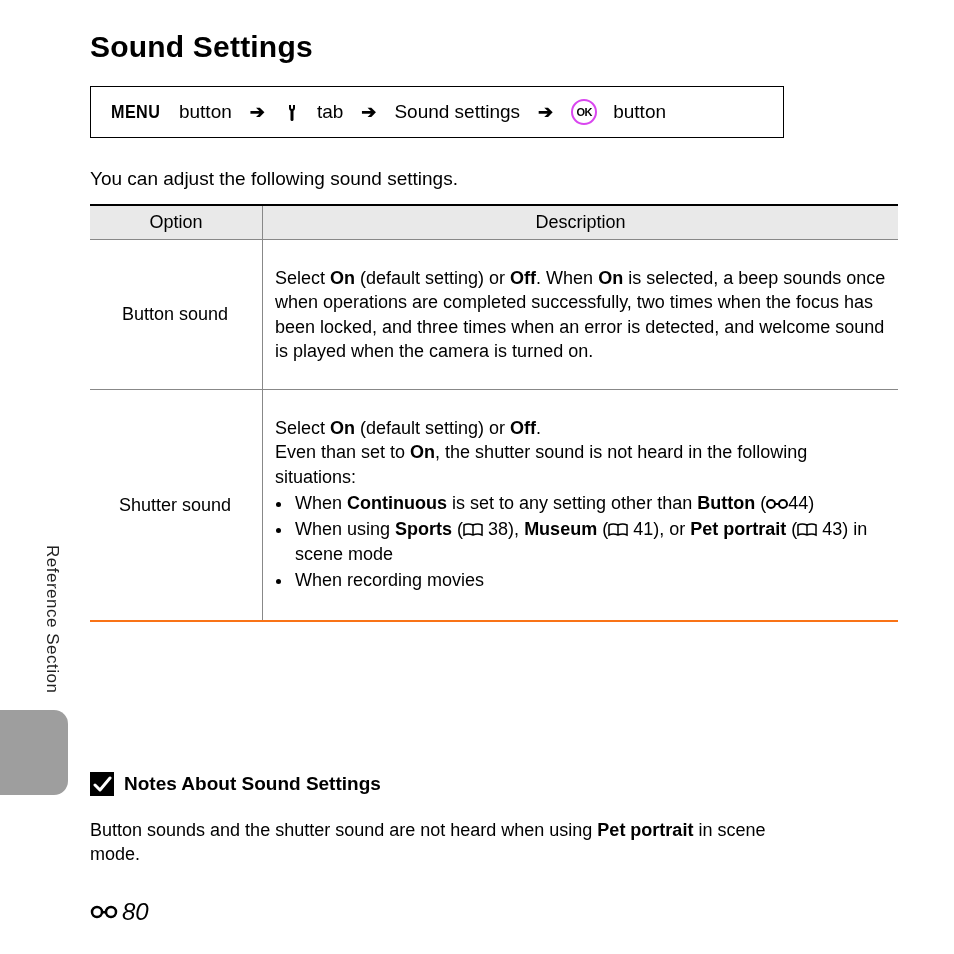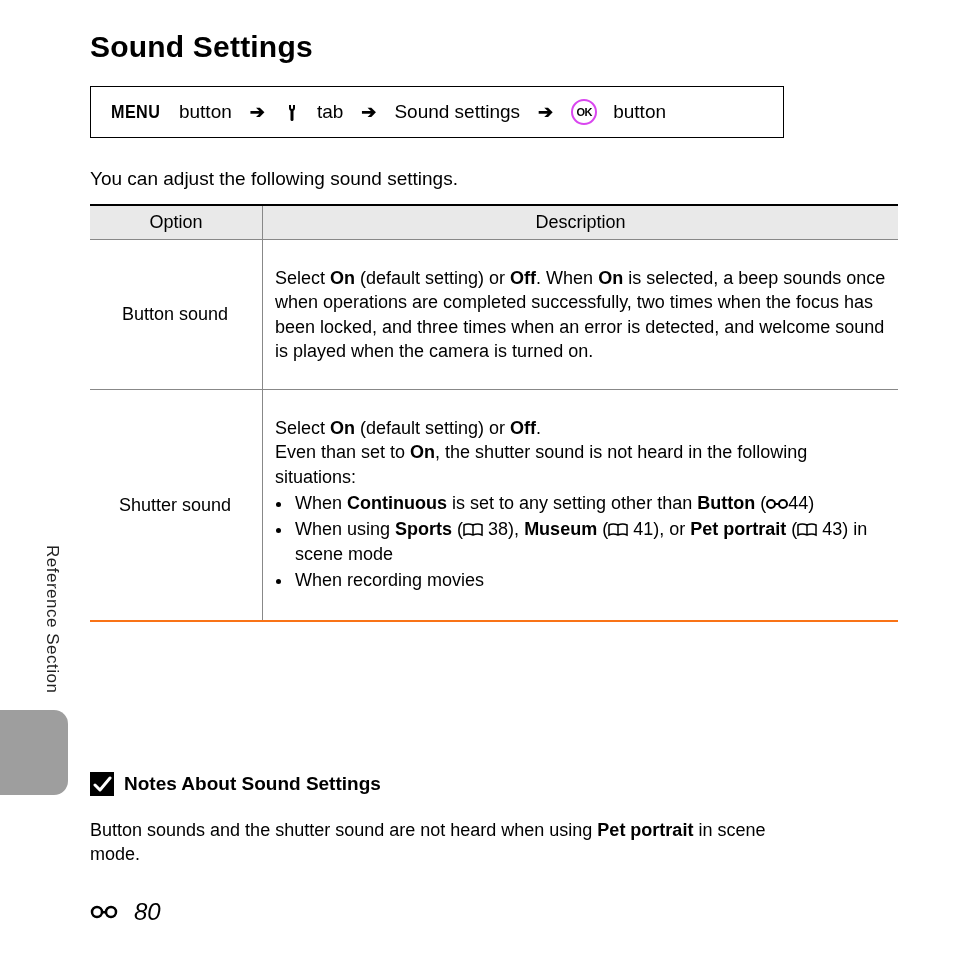--- a/index.html
+++ b/index.html
@@ -133,21 +133,21 @@
     margin-top:22px;
     line-height:1.35;
   }
   .page-num {
     position:absolute;
     left:90px; bottom:28px;
     font-size:24px;
     font-style:italic;
     display:flex;
     align-items:center;
-    gap:16px;
+    gap:4px;
   }
   .inline-icon { vertical-align:-2px; }
   svg { display:inline-block; }
   .ok-circle {
     display:inline-flex;
     align-items:center; justify-content:center;
     width:22px; height:22px;
     border:2px solid #d946ef;
     border-radius:50%;
     font-size:11px;

